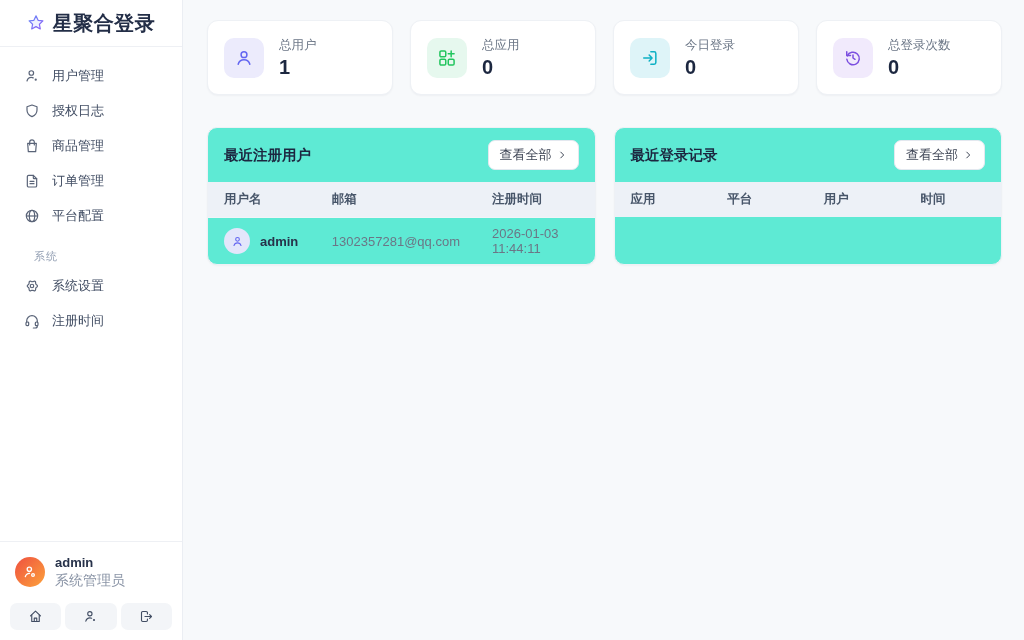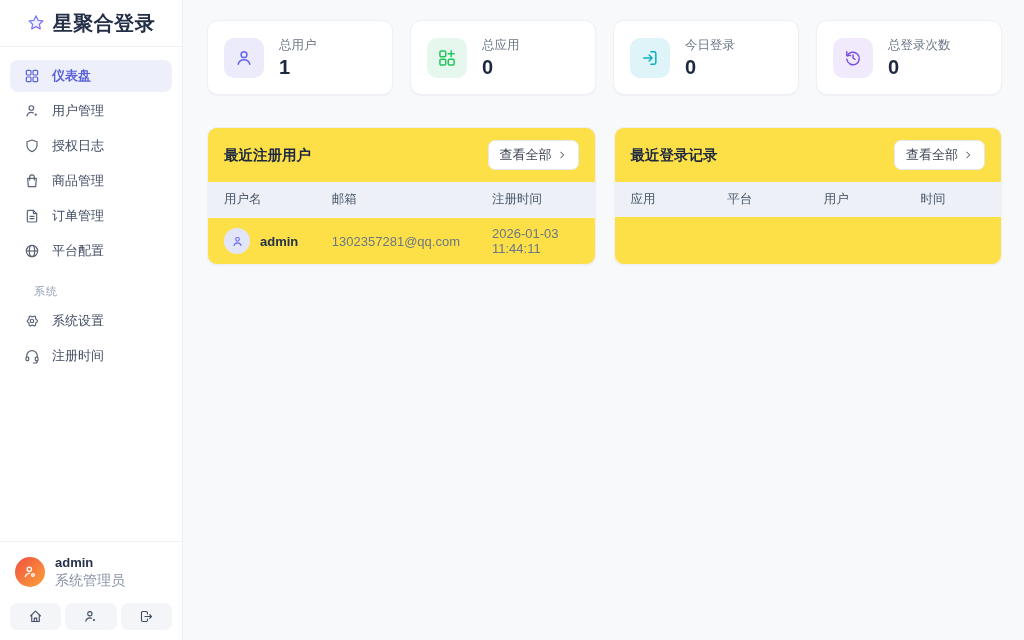--- a/index.html
+++ b/index.html
@@ -58,38 +58,38 @@
   }
   .stat-icon {
     width:40px; height:40px; border-radius:10px;
     display:flex; align-items:center; justify-content:center;
   }
   .stat-label { font-size:12.5px; color:#6b7686; }
   .stat-value { font-size:20px; font-weight:bold; color:#1c2740; margin-top:2px; }
 
   .panels { display:grid; grid-template-columns:1fr 1fr; gap:18px; margin-top:32px; }
   .panel {
-    background:#fde047; border:1px solid #eef1f5; border-radius:10px;
+    background:#5eead4; border:1px solid #eef1f5; border-radius:10px;
     box-shadow:0 1px 2px rgba(16,24,40,.04); overflow:hidden;
   }
   .panel-head {
     display:flex; align-items:center; justify-content:space-between;
     padding:12px 16px;
   }
   .panel-title { font-size:14.5px; font-weight:bold; color:#1c2740; }
   .view-all {
     display:flex; align-items:center; gap:5px;
     background:#fff; border:1px solid #e3e8ef; border-radius:7px;
     padding:5px 11px; font-size:13px; color:#3f4656; cursor:pointer;
     font-family:inherit;
   }
   table { width:100%; border-collapse:collapse; }
   th {
     background:#edf1f7; text-align:left; font-size:12.5px; color:#475569;
-    font-weight:normal; padding:9px 16px; white-space:nowrap;
+    font-weight:bold; padding:9px 16px; white-space:nowrap;
   }
   td { padding:8px 16px; font-size:13px; color:#6b7686; border-top:1px solid #f1f4f8; }
   .cell-user { display:flex; align-items:center; gap:10px; font-weight:bold; color:#27324a; }
   .mini-avatar {
     width:26px; height:26px; border-radius:50%; background:#e3e6fb; color:#6366f1;
     display:flex; align-items:center; justify-content:center;
   }
   .empty-body { height:42px; }
 </style>
 </head>
@@ -105,31 +105,20 @@
               <stop offset="1" stop-color="#8b5cf6"></stop>
         </linearGradient>
           </defs>
         <path d="M12 2.5l2.8 5.9 6.4.8-4.7 4.4 1.2 6.3L12 16.8 6.3 19.9l1.2-6.3L2.8 9.2l6.4-.8z" stroke="url(#lg)" stroke-width="1.6" stroke-linejoin="round" fill="#eef1ff"></path>
       </svg>
     </span>
     <span class="logo-text">星聚合登录</span>
   </div>
 
   <nav class="nav">
-    <div class="nav-item active">
-      <span class="nicon">
-        <svg width="16" height="16" viewBox="0 0 24 24" fill="none" stroke="currentColor" stroke-width="1.8" stroke-linejoin="round">
-          <rect x="3.5" y="3.5" width="7" height="7" rx="1.5"></rect>
-            <rect x="13.5" y="3.5" width="7" height="7" rx="1.5"></rect>
-          <rect x="3.5" y="13.5" width="7" height="7" rx="1.5"></rect>
-            <rect x="13.5" y="13.5" width="7" height="7" rx="1.5"></rect>
-        </svg>
-      </span>
-      <span>仪表盘</span>
-    </div>
     <div class="nav-item">
       <span class="nicon">
         <svg width="16" height="16" viewBox="0 0 24 24" fill="none" stroke="currentColor" stroke-width="1.8" stroke-linecap="round">
           <circle cx="11" cy="7.5" r="3.4"></circle>
             <path d="M4.5 19.5c.9-3.4 3.4-5.3 6.5-5.3 1 0 2 .2 2.8.6"></path>
           <circle cx="17.6" cy="17.6" r="1.7" fill="currentColor" stroke="none"></circle>
         </svg>
       </span>
       <span>用户管理</span>
     </div>

